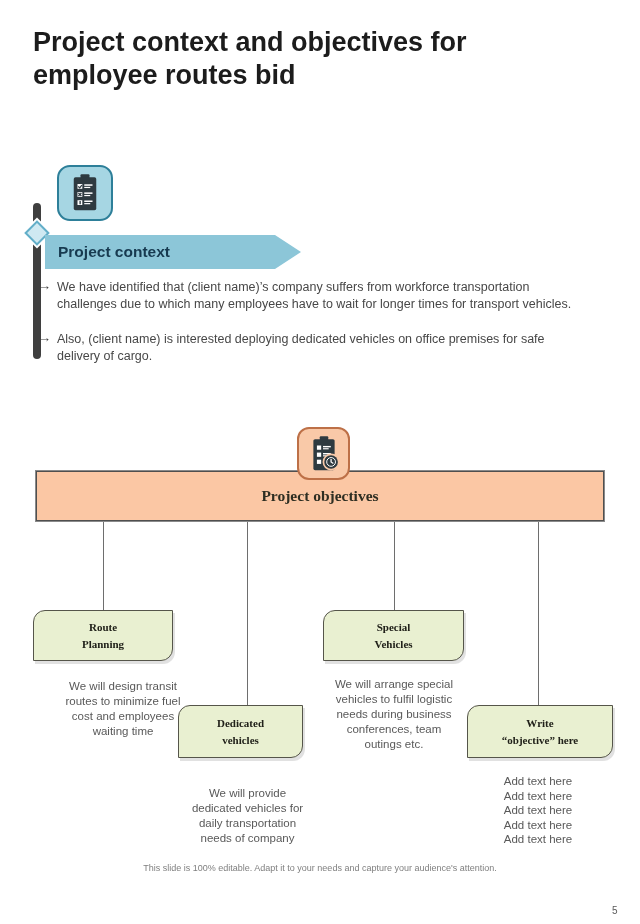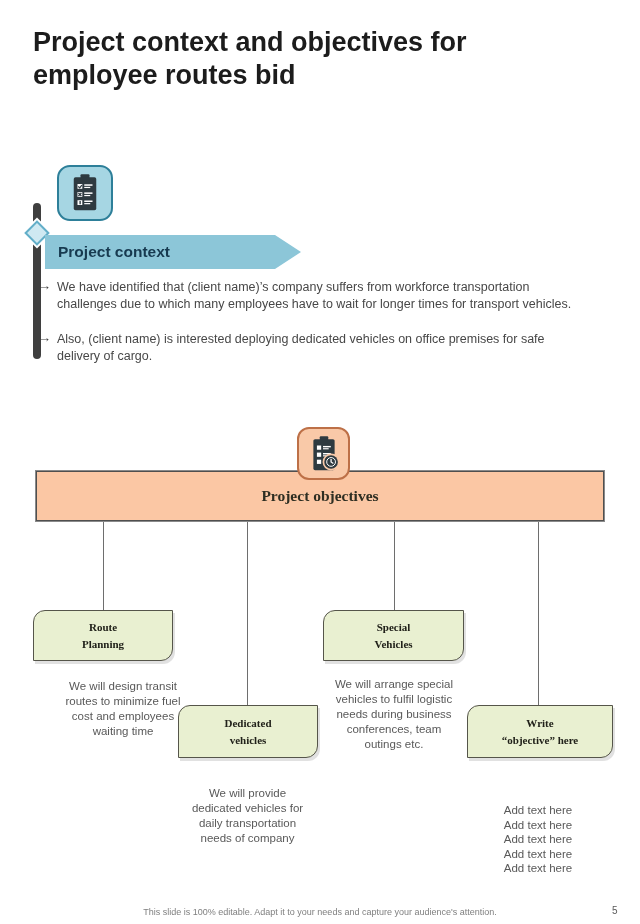--- a/index.html
+++ b/index.html
@@ -150,21 +150,21 @@
   .obj-desc {
     position: absolute;
     font-size: 11.5px;
     line-height: 15px;
     color: #595959;
     text-align: center;
   }
   .add-line { line-height: 14.6px; }
   .footer {
     position: absolute;
-    left: 0; right: 0; top: 907px;
+    left: 0; right: 0; top: 863px;
     text-align: center;
     font-size: 9px;
     color: #7f7f7f;
   }
   .page-num {
     position: absolute;
     left: 612px; top: 905px;
     font-size: 10px;
     color: #595959;
   }
@@ -242,37 +242,37 @@
 
   <div class="connector" style="left:103px; height:88px;"></div>
   <div class="connector" style="left:247px; height:183px;"></div>
   <div class="connector" style="left:394px; height:88px;"></div>
   <div class="connector" style="left:538px; height:183px;"></div>
 
   <div class="obj-box" style="left:33px; top:610px; width:140px; height:51px;">
     <div>Route</div>
     <div>Planning</div>
   </div>
-  <div class="obj-box" style="left:178px; top:705px; width:140px; height:53px;">
+  <div class="obj-box" style="left:178px; top:705px; width:125px; height:53px;">
     <div>Dedicated</div>
     <div>vehicles</div>
   </div>
   <div class="obj-box" style="left:323px; top:610px; width:141px; height:51px;">
     <div>Special</div>
     <div>Vehicles</div>
   </div>
   <div class="obj-box" style="left:467px; top:705px; width:146px; height:53px;text-align:right;">
     <div>Write</div>
     <div>“objective” here</div>
   </div>
 
   <div class="obj-desc" style="left:43px; top:679px; width:120px;margin-left:20px;">We will design transit routes to minimize fuel cost and employees waiting time</div>
   <div class="obj-desc" style="left:185px; top:774px; width:125px;margin-top:12px;">We will provide dedicated vehicles for daily transportation needs of company</div>
   <div class="obj-desc" style="left:330px; top:677px; width:128px;">We will arrange special vehicles to fulfil logistic needs during business conferences, team outings etc.</div>
-  <div class="obj-desc" style="left:478px; top:774px; width:120px;margin-top:29px;">
+  <div class="obj-desc" style="left:478px; top:774px; width:120px;">
     <div class="add-line">Add text here</div>
     <div class="add-line">Add text here</div>
     <div class="add-line">Add text here</div>
     <div class="add-line">Add text here</div>
     <div class="add-line">Add text here</div>
   </div>
 
   <div class="footer">This slide is 100% editable. Adapt it to your needs and capture your audience's attention.</div>
   <div class="page-num">5</div>
 

